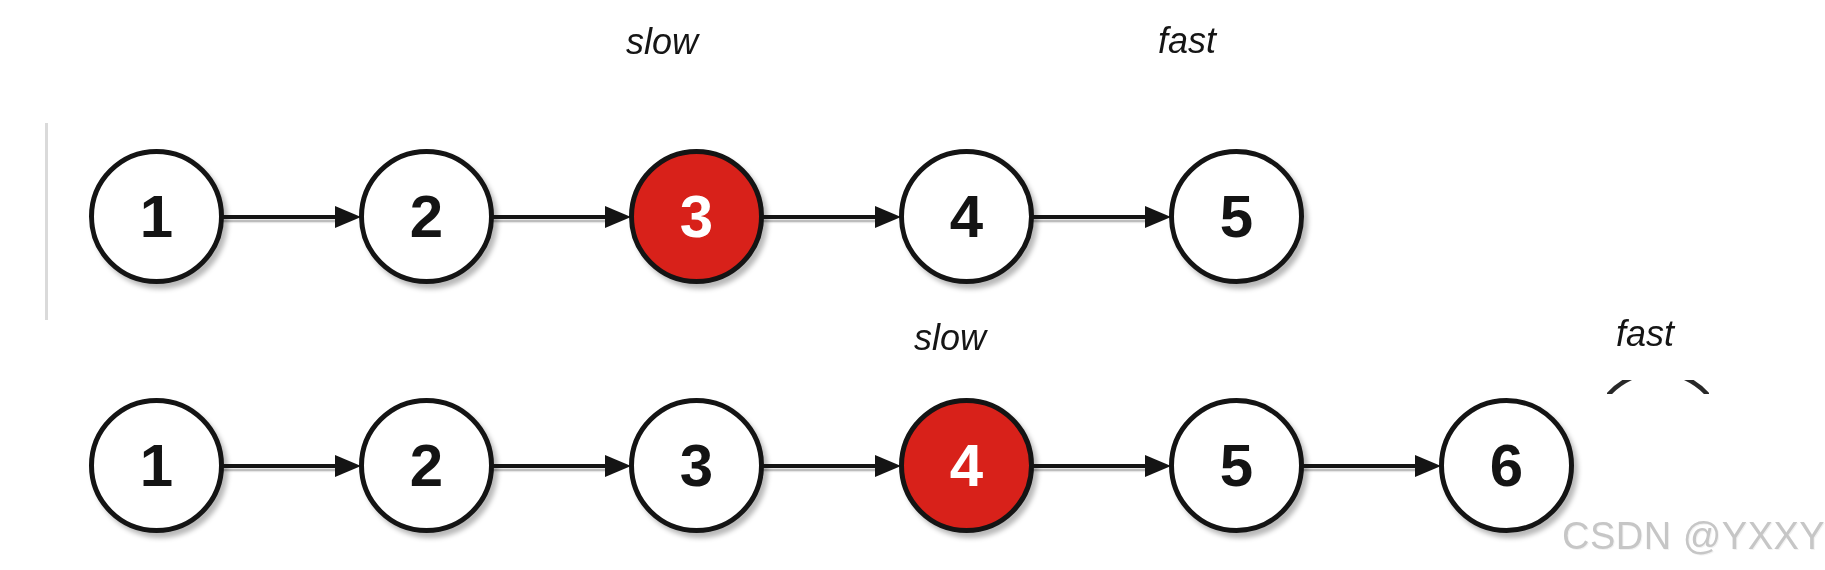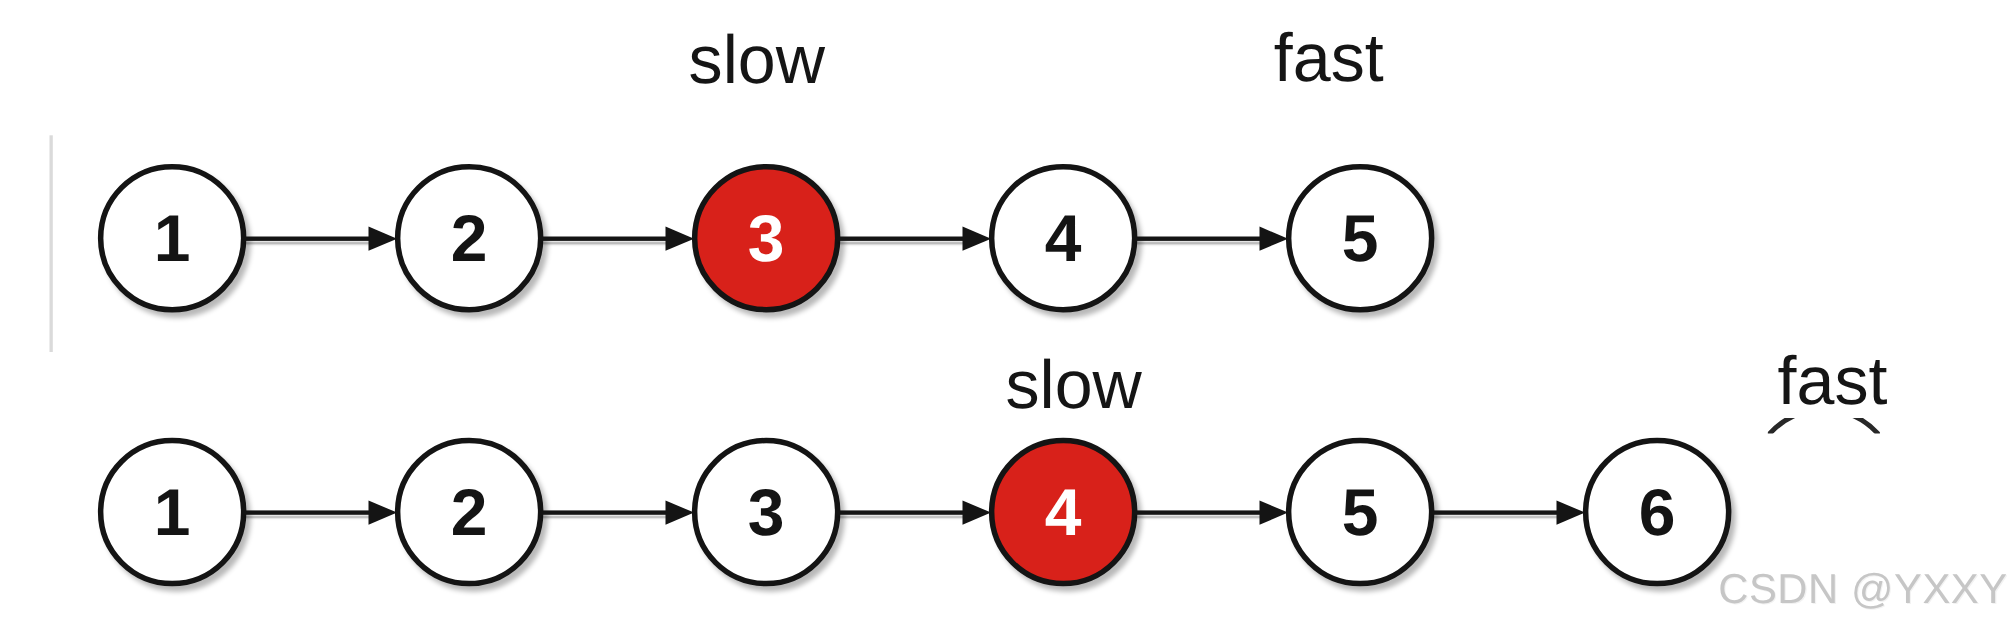--- a/index.html
+++ b/index.html
@@ -18,23 +18,24 @@
     left: 45px;
     top: 123px;
     width: 3px;
     height: 197px;
     background: var(--edge-line, #dadada);
   }
 
   
   .pointer-label {
     position: absolute;
-    font-size: 62px;
+    font-size: 36px;
     line-height: 1;
     color: var(--label-text, #151515);
+    font-style: italic;
   }
   #label-r1-slow { left: 626px; top: 24px; }
   #label-r1-fast { left: 1158px; top: 23px; }
   #label-r2-slow { left: 914px; top: 320px; }
   #label-r2-fast { left: 1616px; top: 316px; }
 
   
   .row {
     position: absolute;
     display: flex;

